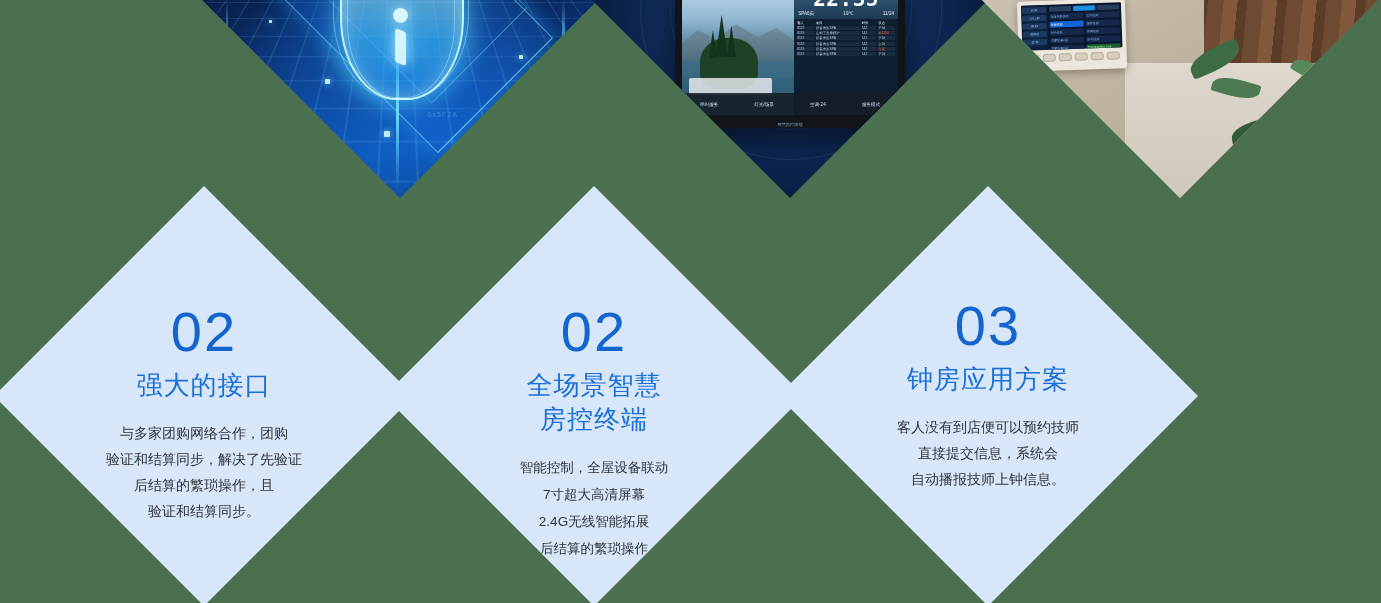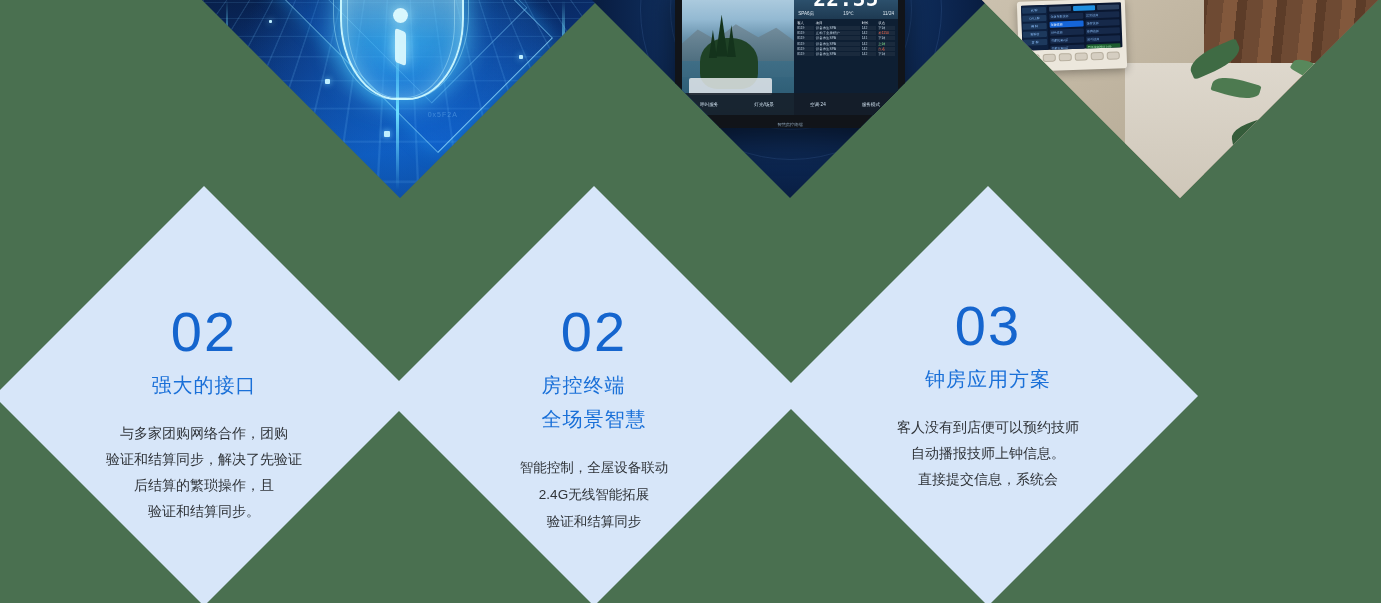--- a/index.html
+++ b/index.html
@@ -149,22 +149,22 @@
     width:420px;height:420px;
     background:#d7e6f9;
     display:flex;flex-direction:column;align-items:center;
     box-sizing:border-box;
   }
   .num{
     color:#1565ce;font-size:56px;line-height:56px;font-weight:400;
     letter-spacing:2px;margin-top:118px;
   }
   .ttl{
-    color:#1a70d8;font-size:20px;line-height:34px;font-weight:400;
-    margin-top:8px;text-align:left;letter-spacing:1px;
+    color:#1a70d8;font-size:26px;line-height:34px;font-weight:400;
+    margin-top:8px;text-align:center;letter-spacing:1px;
   }
   .body{
     color:#2f3338;font-size:14px;line-height:26px;
     margin-top:18px;text-align:center;max-width:330px;
   }
   .c2blk .num{}
   .c2blk .body{font-size:13.5px;line-height:27px;}
   .c3blk .num{margin-top:112px;}
 </style>
 </head>
@@ -348,33 +348,34 @@
       <div>与多家团购网络合作，团购</div>
       <div>验证和结算同步，解决了先验证</div>
       <div>后结算的繁琐操作，且</div>
       <div>验证和结算同步。</div>
     </div>
   </div>
 
   <div class="dia txt-dia c2blk" style="left:384px;top:186px;">
     <div class="num">02</div>
     <div class="ttl">
+      <div>全场景智慧</div>
       <div>房控终端</div>
-      <div>全场景智慧</div>
     </div>
     <div class="body">
       <div>智能控制，全屋设备联动</div>
+      <div>7寸超大高清屏幕</div>
       <div>2.4G无线智能拓展</div>
-      <div>验证和结算同步</div>
+      <div>后结算的繁琐操作</div>
     </div>
   </div>
 
   <div class="dia txt-dia c3blk" style="left:778px;top:186px;">
     <div class="num">03</div>
     <div class="ttl">钟房应用方案</div>
     <div class="body">
       <div>客人没有到店便可以预约技师</div>
+      <div>直接提交信息，系统会</div>
       <div>自动播报技师上钟信息。</div>
-      <div>直接提交信息，系统会</div>
     </div>
   </div>
 
 </div>
 
 </body></html>

